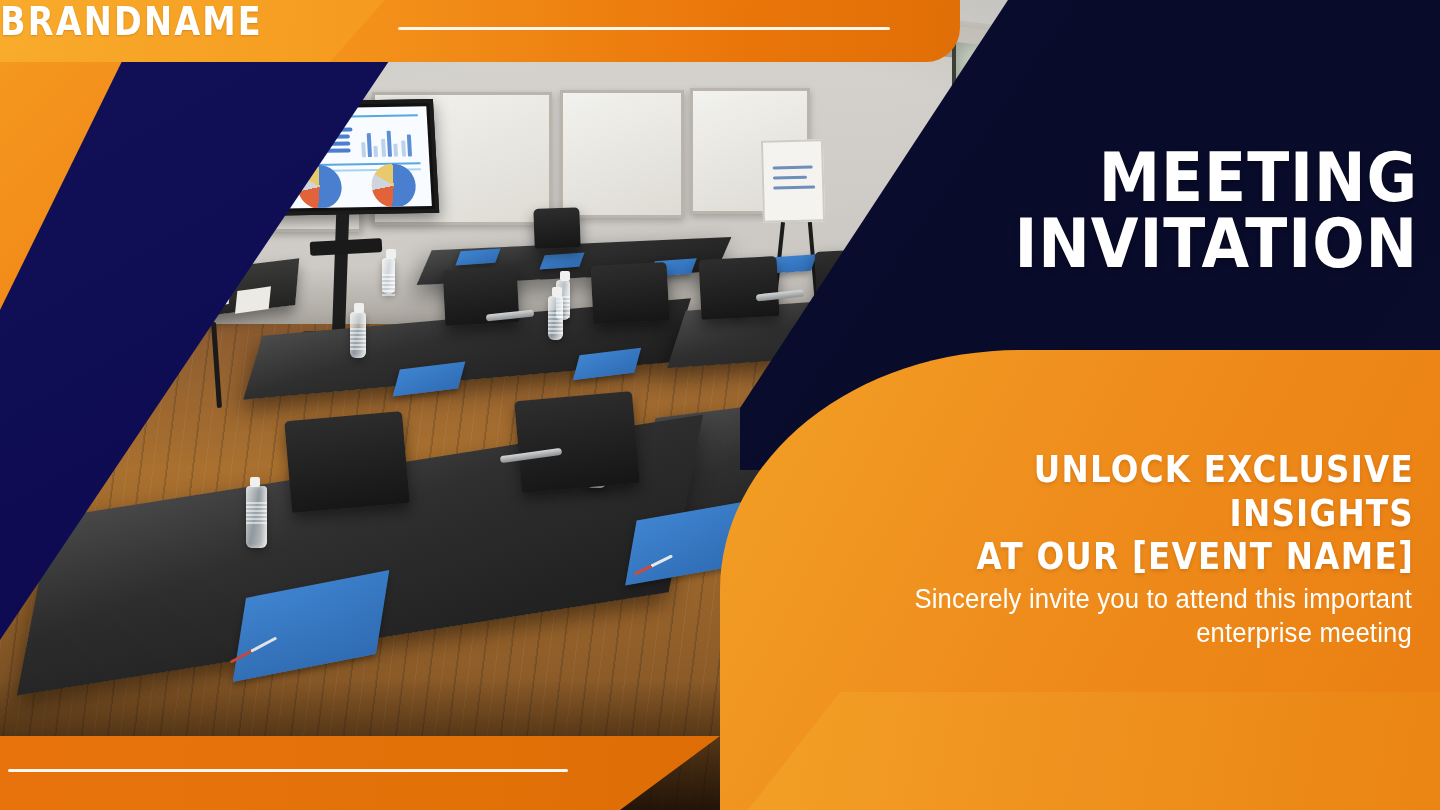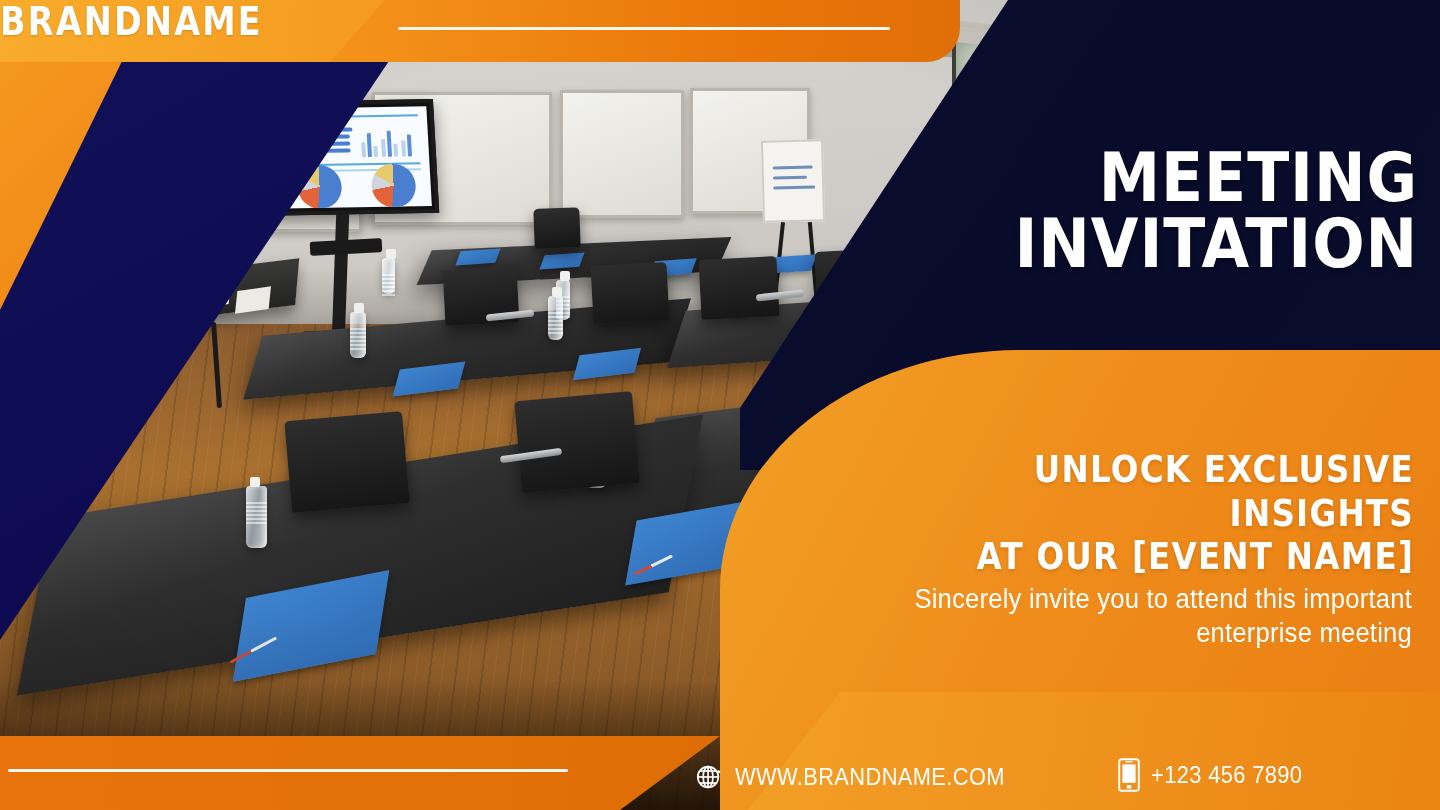--- a/index.html
+++ b/index.html
@@ -500,40 +500,15 @@
   <div id="subtitle-block">
     <span class="l1">UNLOCK EXCLUSIVE INSIGHTS</span>
     <span class="l2">AT OUR  [EVENT NAME]</span>
   </div>
 
   <div id="body-text">
     <span class="l1">Sincerely invite you to attend this important</span>
     <span class="l2">enterprise meeting</span>
   </div>
 
-  <div class="contact" id="contact-web">
-    <span>
-      <svg width="30" height="30" viewBox="0 0 32 32" fill="none" stroke="#ffffff" stroke-width="1.8">
-        <circle cx="15" cy="16" r="11"></circle>
-        <ellipse cx="15" cy="16" rx="5.2" ry="11"></ellipse>
-        <line x1="4" y1="16" x2="26" y2="16"></line>
-        <line x1="6.2" y1="9.6" x2="23.8" y2="9.6"></line>
-        <line x1="6.2" y1="22.4" x2="23.8" y2="22.4"></line>
-        <line x1="15" y1="5" x2="15" y2="27"></line>
-        <circle cx="26.4" cy="10.4" r="1.7" fill="#ffffff" stroke="none"></circle>
-      </svg>
-    </span>
-    <span class="label">WWW.BRANDNAME.COM</span>
-  </div>
-
-  <div class="contact" id="contact-phone">
-    <span>
-      <svg width="22" height="34" viewBox="0 0 22 34" fill="none">
-        <rect x="1.2" y="1.2" width="19.6" height="31.6" rx="2.6" stroke="#ffffff" stroke-width="2"></rect>
-        <rect x="4.4" y="6.4" width="13.2" height="18.4" fill="#ffffff"></rect>
-        <rect x="7.6" y="2.9" width="6.8" height="1.5" fill="#ffffff"></rect>
-        <rect x="8.8" y="27.2" width="4.4" height="3.4" fill="#ffffff"></rect>
-      </svg>
-    </span>
-    <span class="label">+123 456 7890</span>
-  </div>
+
 
 </div>
 
 </body></html>

